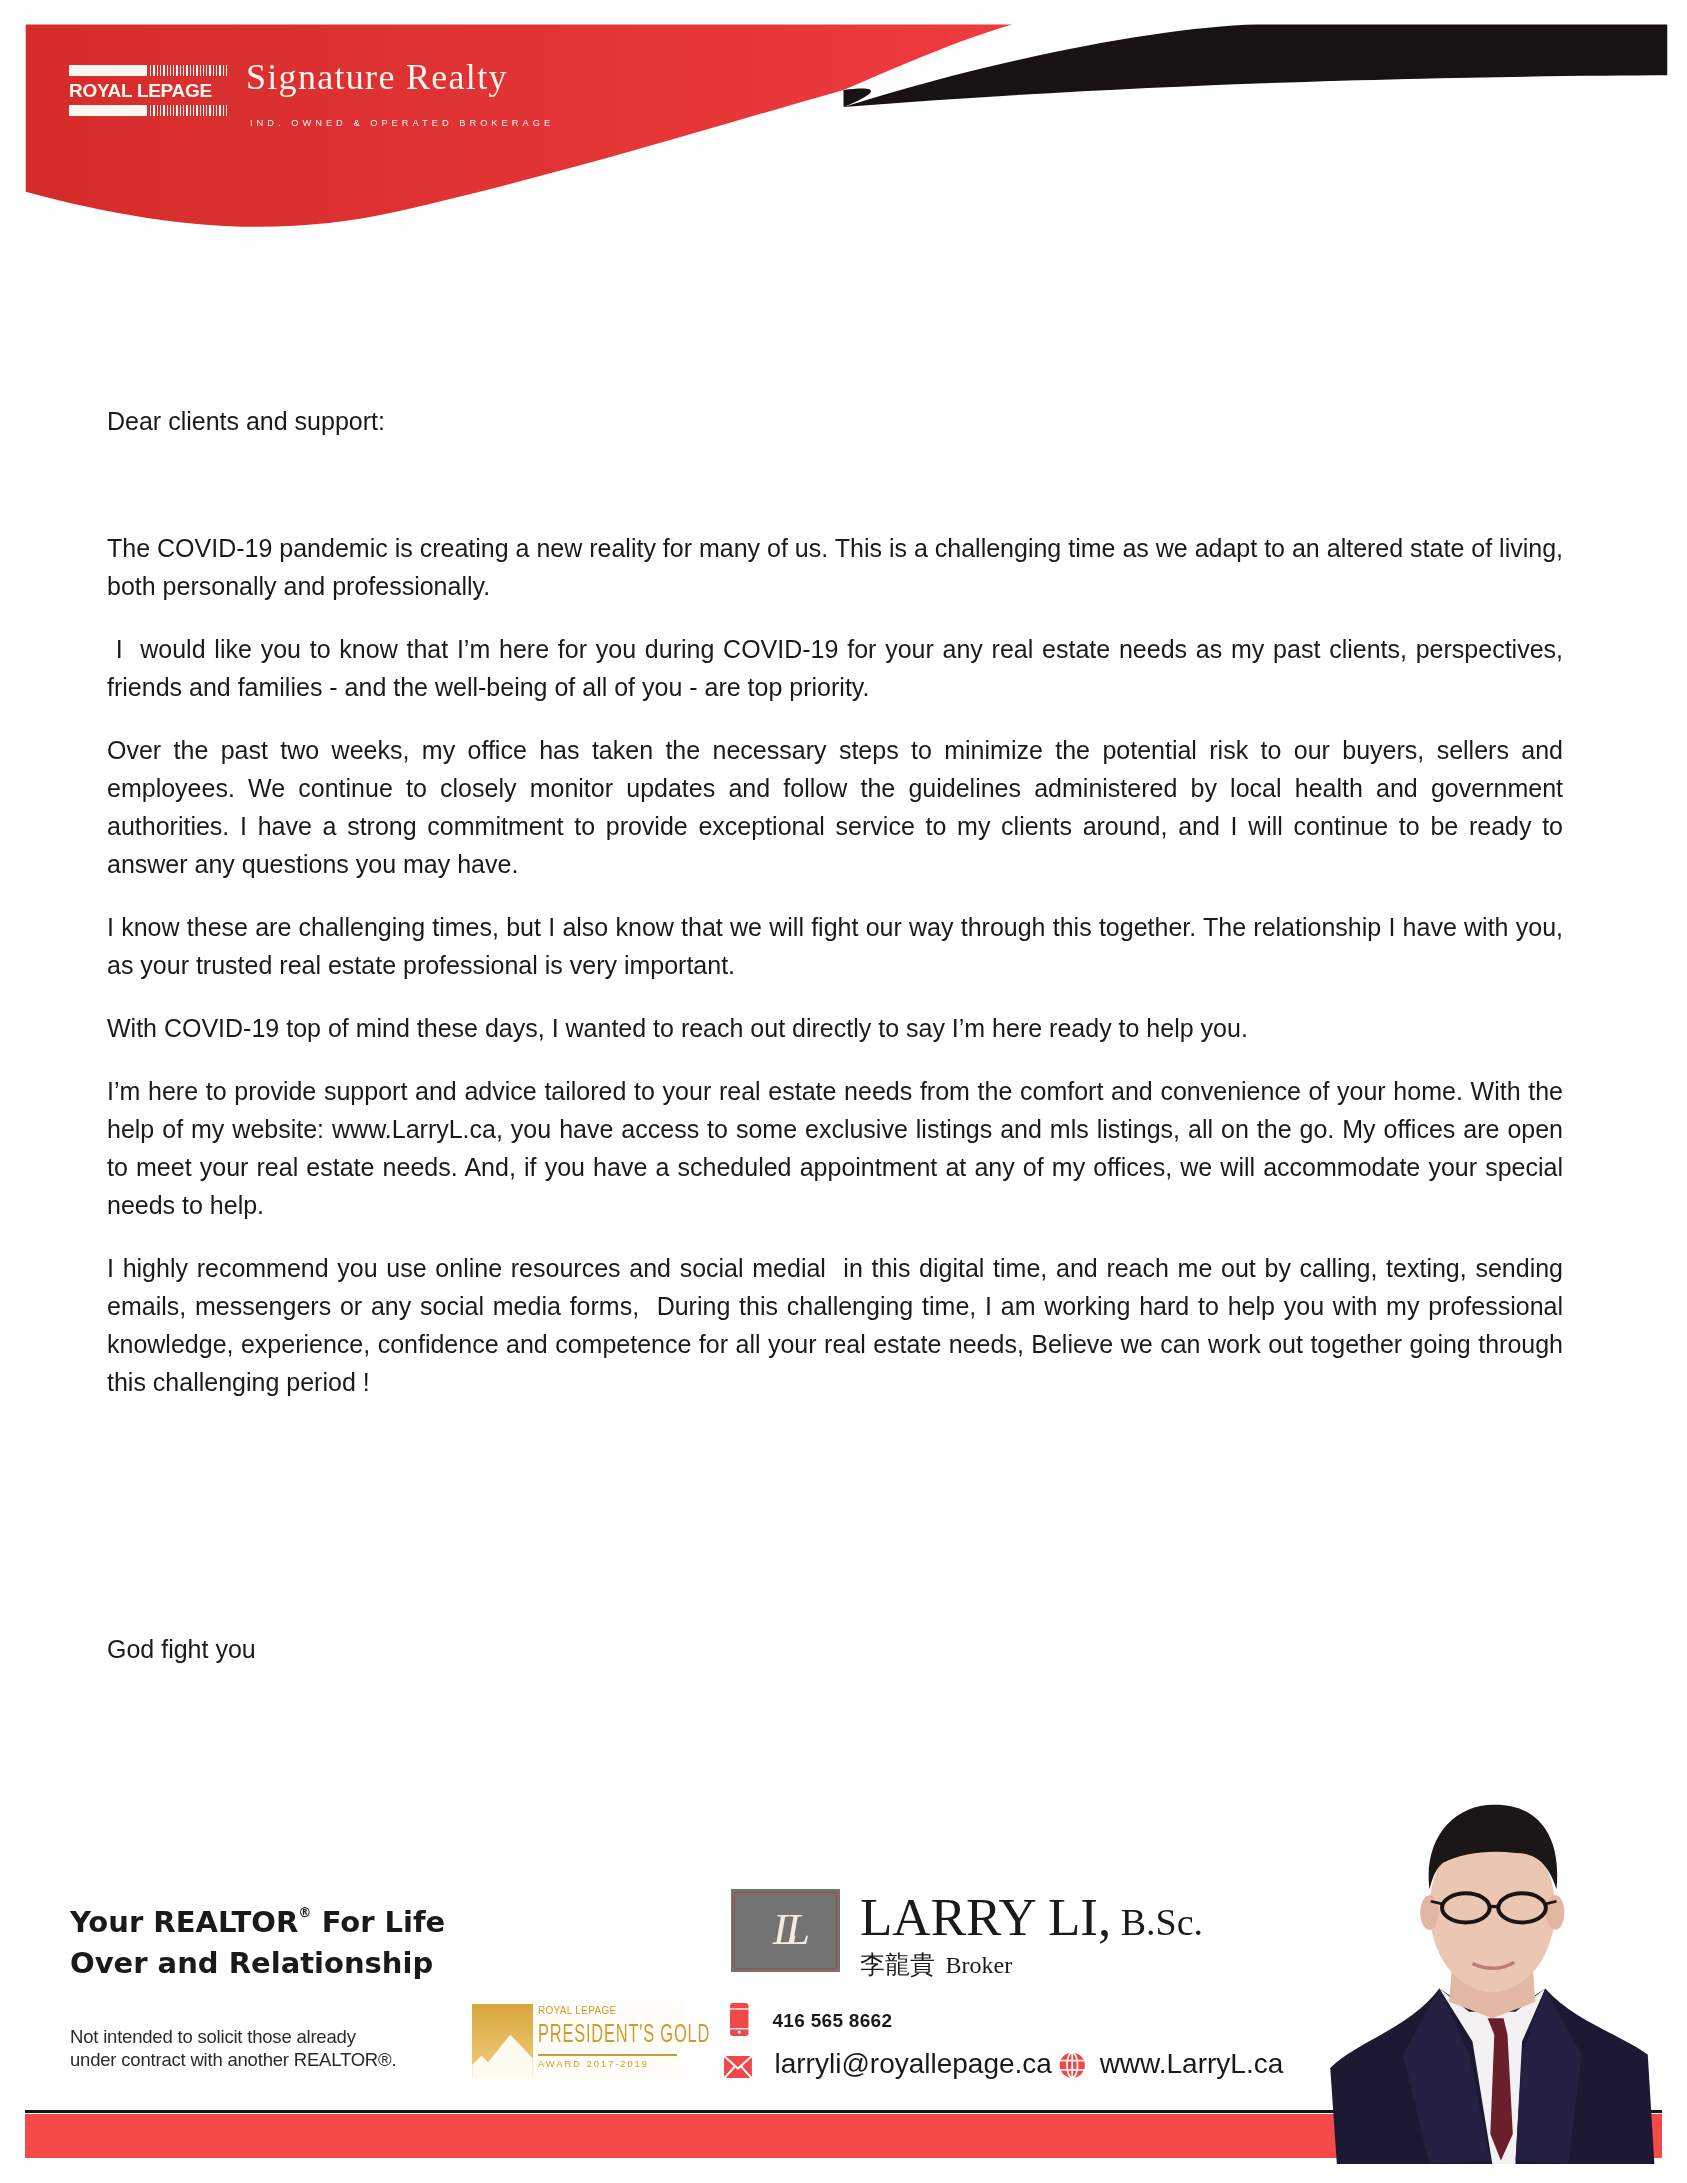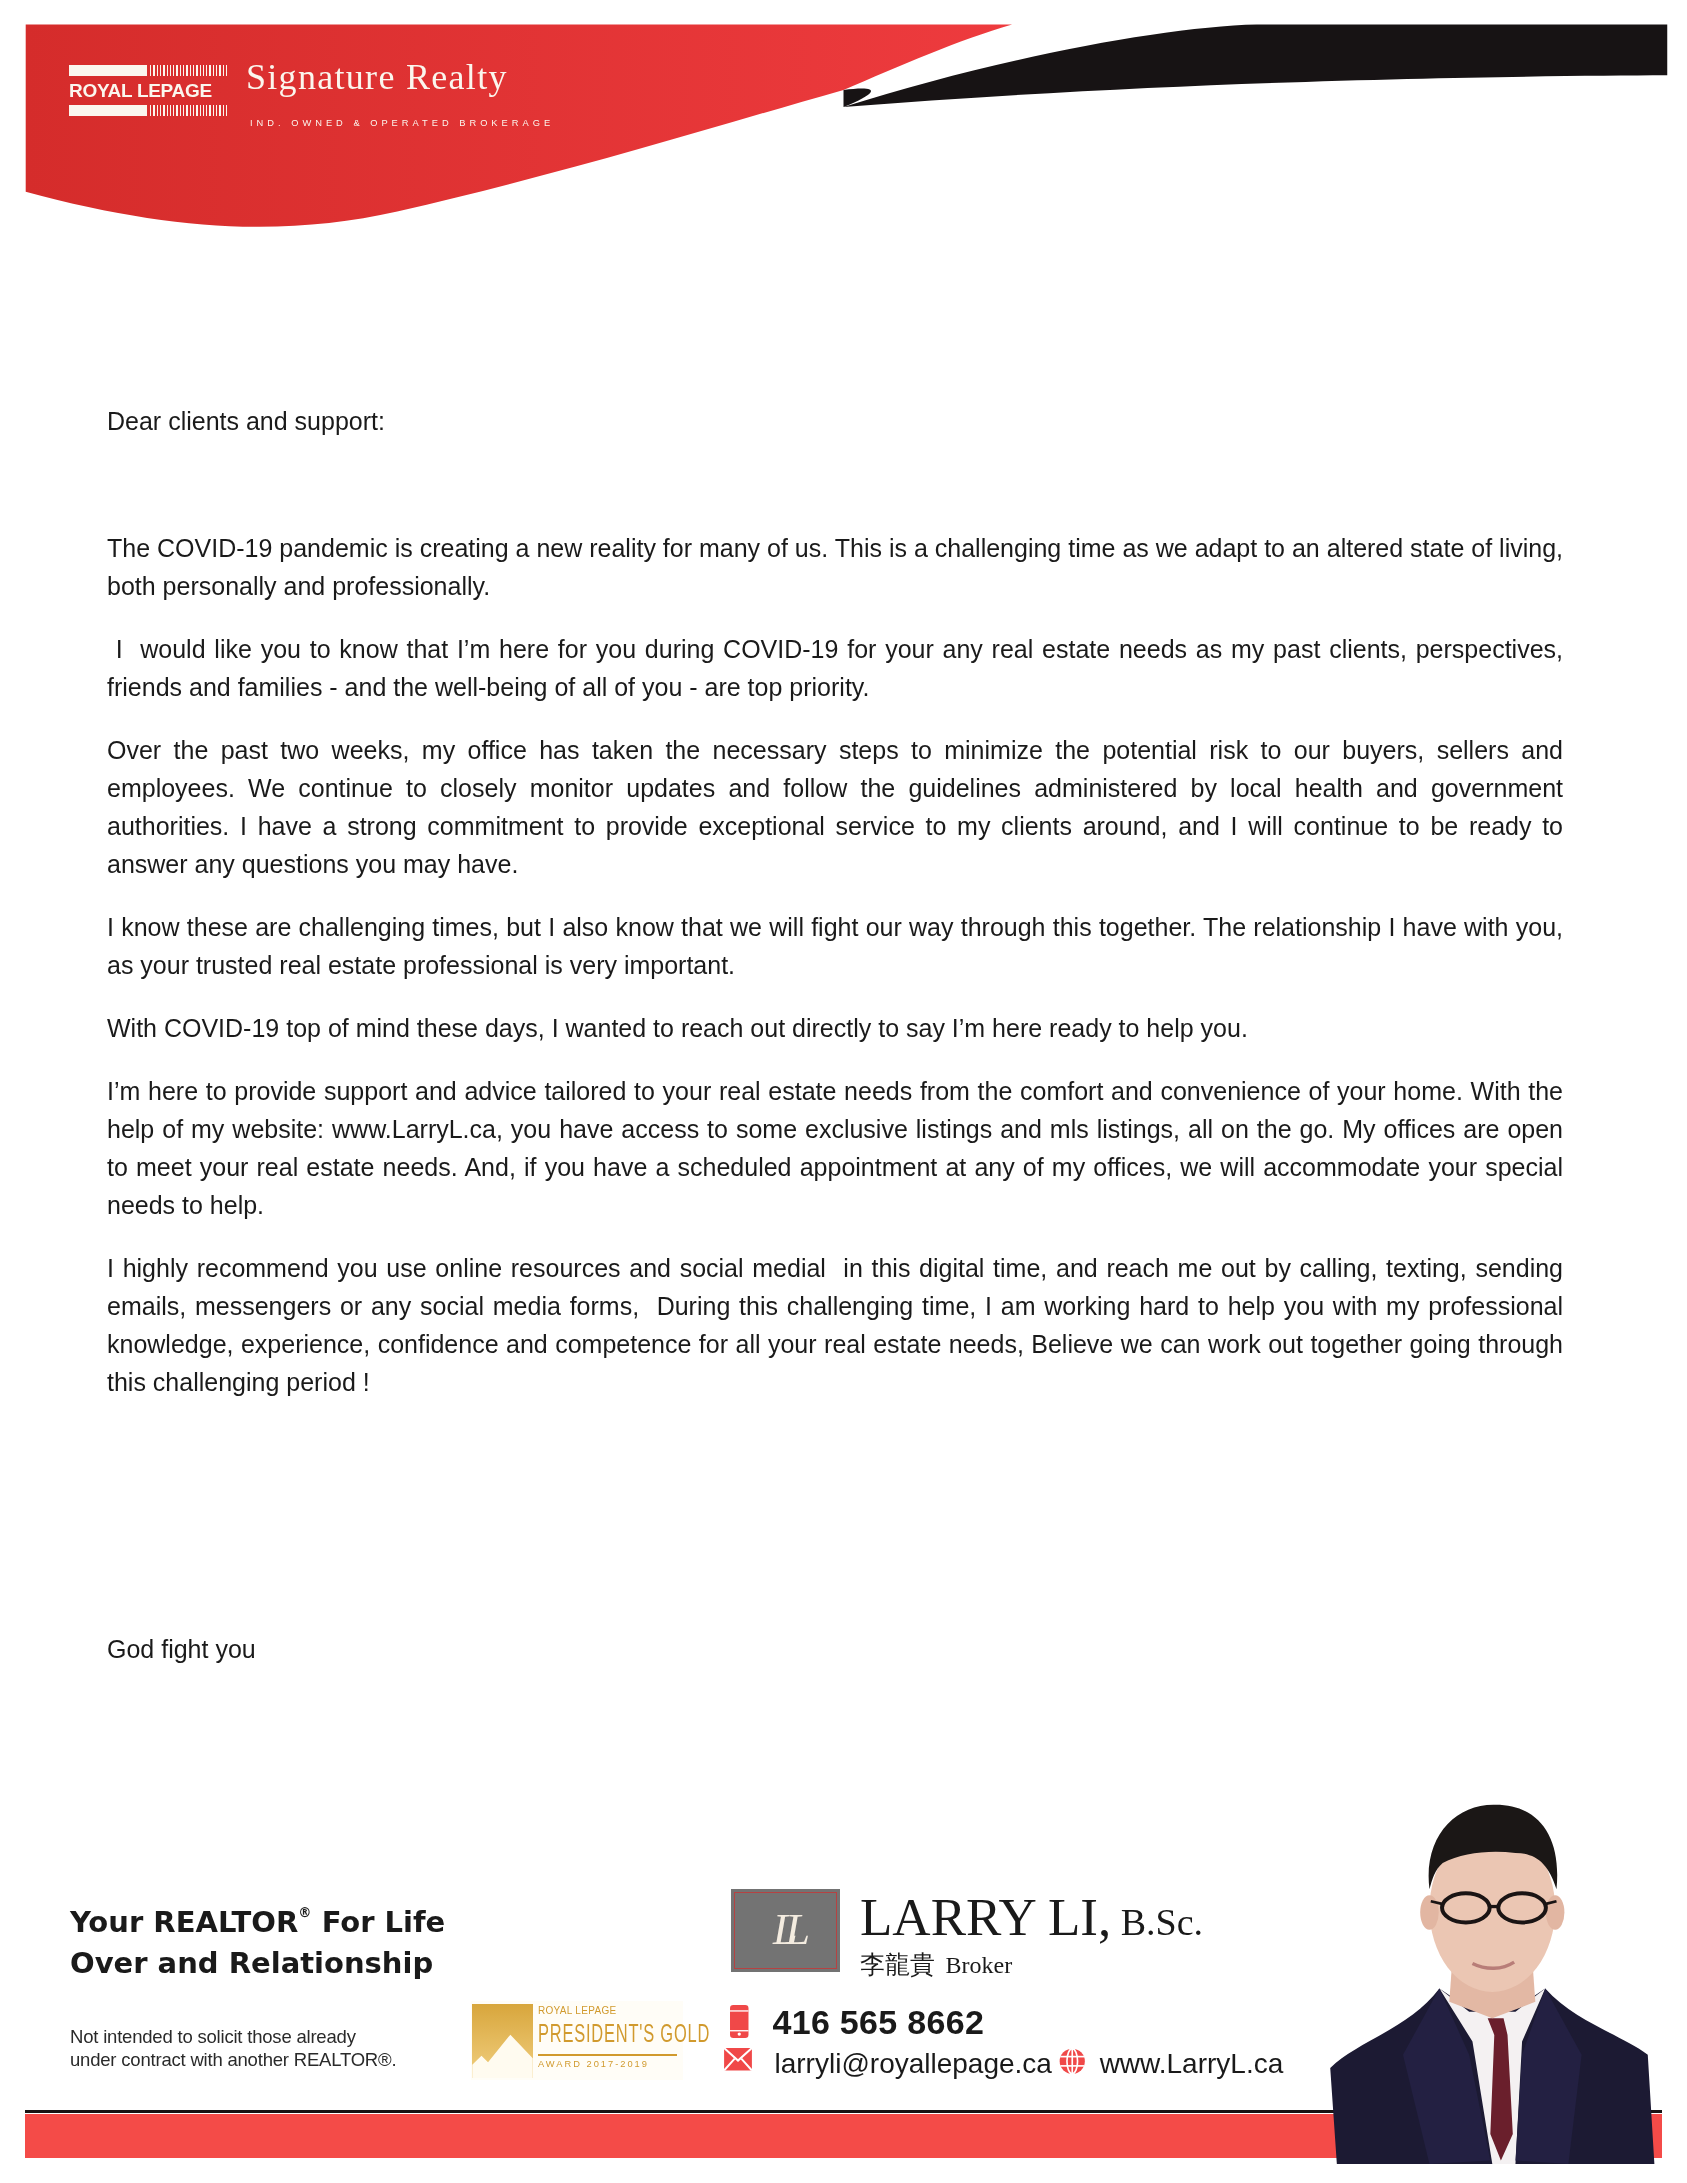--- a/index.html
+++ b/index.html
@@ -40,22 +40,22 @@
   .monogram { position: absolute; left: 731px; top: 1889px; width: 109px; height: 83px; background: #737373; }
   .monogram .inner { position: absolute; left: 2.6px; top: 2.6px; right: 2.6px; bottom: 2.6px; border: 1.3px solid #b64242; }
   .monogram .letters { position: absolute; left: 0; right: 0; top: 18.5px; text-align: center; font-family: "Liberation Serif", serif; font-style: italic; font-size: 44px; color: #f4ece0; line-height: 44px; letter-spacing: -12px; }
 
   .agent-name { position: absolute; left: 860px; top: 1887px; font-family: "Liberation Serif", serif; font-size: 53px; color: #1a1a1a; white-space: nowrap; line-height: 60px; }
   .agent-name .cred { font-size: 38px; }
   .agent-sub { position: absolute; left: 860px; top: 1948px; font-family: "Liberation Serif", serif; font-size: 24px; color: #1a1a1a; white-space: nowrap; }
   .agent-sub .cn { font-family: "DejaVu Sans", sans-serif; font-size: 25px; margin-right: 10.6px; }
 
   .contact-phone { position: absolute; left: 730px; top: 2003px; display: flex; align-items: center; }
-  .contact-phone .txt { font-size: 34px; font-weight: bold; color: #1a1a1a; margin-left: 24px; letter-spacing: 0.3px; }
-  .contact-line { position: absolute; left: 724px; top: 2048px; display: flex; align-items: flex-start; white-space: nowrap; }
+  .contact-phone .txt { font-size: 19px; font-weight: bold; color: #1a1a1a; margin-left: 24px; letter-spacing: 0.3px; }
+  .contact-line { position: absolute; left: 724px; top: 2048px; display: flex; align-items: flex-end; white-space: nowrap; }
   .contact-line .txt { font-size: 28px; color: #1a1a1a; }
   .contact-line .email { margin-left: 22.5px; }
   .contact-line .globe { margin: 0 14.6px 0 6.6px; }
 
   .portrait { position: absolute; left: 1317px; top: 1790px; width: 344px; height: 374px; }
 
   .bottom-bar-line { position: absolute; left: 25px; top: 2110px; width: 1637px; height: 3.3px; background: #1a1414; }
   .bottom-bar { position: absolute; left: 25px; top: 2114px; width: 1637px; height: 44px; background: #f44b48; }
 </style>
 </head>

